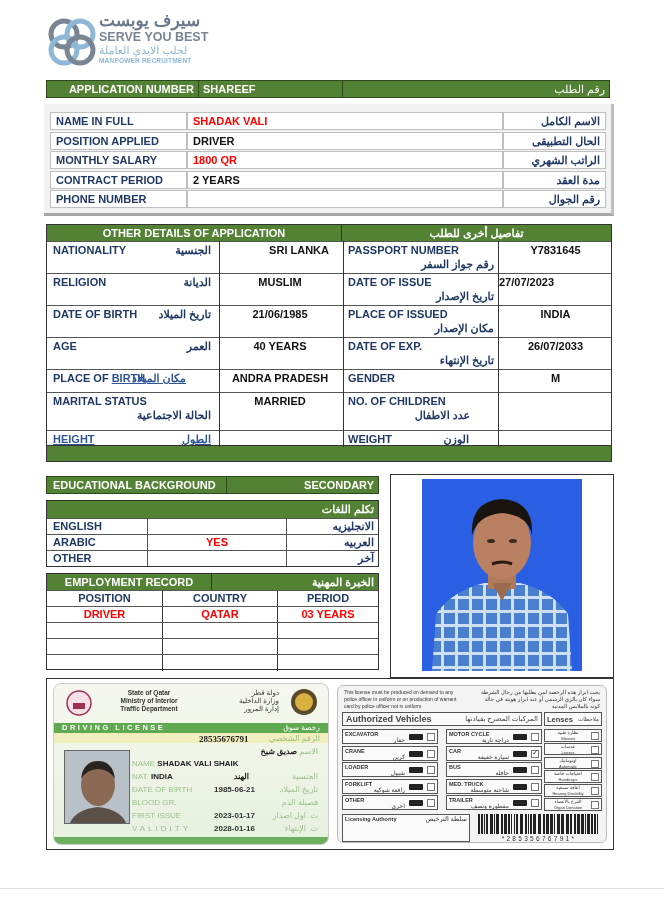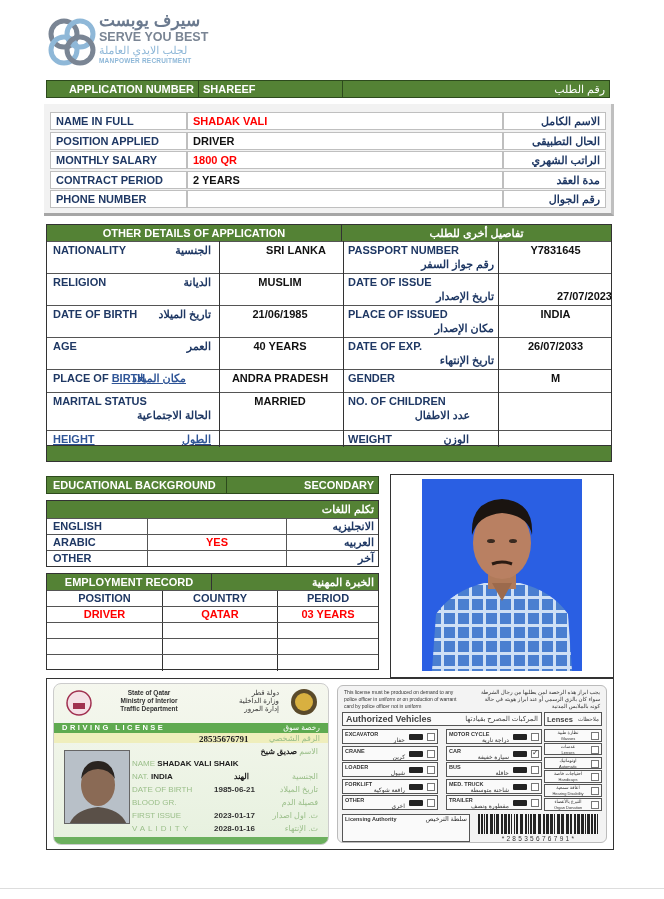--- a/index.html
+++ b/index.html
@@ -115,32 +115,32 @@
 
 <div id="other" class="abs">
   <div class="hd green">
     <div style="width:295px;border-right:1px solid #333">OTHER DETAILS OF APPLICATION</div>
     <div style="flex:1">تفاصيل أخرى للطلب</div>
   </div>
   <div id="otherRows">
       <div class="orow" style="top: 16px; height: 32px;">
         <div class="cell navy" style="left:6px;top:2px;width:160px"><span>NATIONALITY</span></div>
         <div class="cell navy" style="left:60px;top:2px;width:104px;text-align:right;direction:rtl;height:auto">الجنسية</div>
-        <div class="cell blk" style="left:188px;top:2px;width:122px;text-align:center;height:auto">SRI LANKA</div>
+        <div class="cell blk" style="left:160px;top:2px;width:122px;text-align:right;height:auto">SRI LANKA</div>
         <div class="cell navy" style="left:301px;top:2px;width:150px;height:auto">PASSPORT NUMBER</div>
         <div class="cell navy" style="left:301px;top:16px;width:146px;text-align:right;direction:rtl;height:auto;">رقم جواز السفر</div>
         <div class="cell blk" style="left:452px;top:2px;width:113px;text-align:center;height:auto">Y7831645</div>
       </div>
       <div class="orow" style="top: 48px; height: 32px;">
         <div class="cell navy" style="left:6px;top:2px;width:160px"><span>RELIGION</span></div>
         <div class="cell navy" style="left:60px;top:2px;width:104px;text-align:right;direction:rtl;height:auto">الديانة</div>
         <div class="cell blk" style="left:172px;top:2px;width:122px;text-align:center;height:auto">MUSLIM</div>
         <div class="cell navy" style="left:301px;top:2px;width:150px;height:auto">DATE OF ISSUE</div>
         <div class="cell navy" style="left:301px;top:16px;width:146px;text-align:right;direction:rtl;height:auto;">تاريخ الإصدار</div>
-        <div class="cell blk" style="left:452px;top:16px;width:113px;text-align:right;height:auto">27/07/2023</div>
+        <div class="cell blk" style="left:452px;top:2px;width:113px;text-align:left;height:auto">27/07/2023</div>
       </div>
       <div class="orow" style="top: 80px; height: 32px;">
         <div class="cell navy" style="left:6px;top:2px;width:160px"><span>DATE OF BIRTH</span></div>
         <div class="cell navy" style="left:60px;top:2px;width:104px;text-align:right;direction:rtl;height:auto">تاريخ الميلاد</div>
         <div class="cell blk" style="left:172px;top:2px;width:122px;text-align:center;height:auto">21/06/1985</div>
         <div class="cell navy" style="left:301px;top:2px;width:150px;height:auto">PLACE OF ISSUED</div>
         <div class="cell navy" style="left:301px;top:16px;width:146px;text-align:right;direction:rtl;height:auto;">مكان الإصدار</div>
         <div class="cell blk" style="left:452px;top:2px;width:113px;text-align:center;height:auto">INDIA</div>
       </div>
       <div class="orow" style="top: 112px; height: 32px;">

